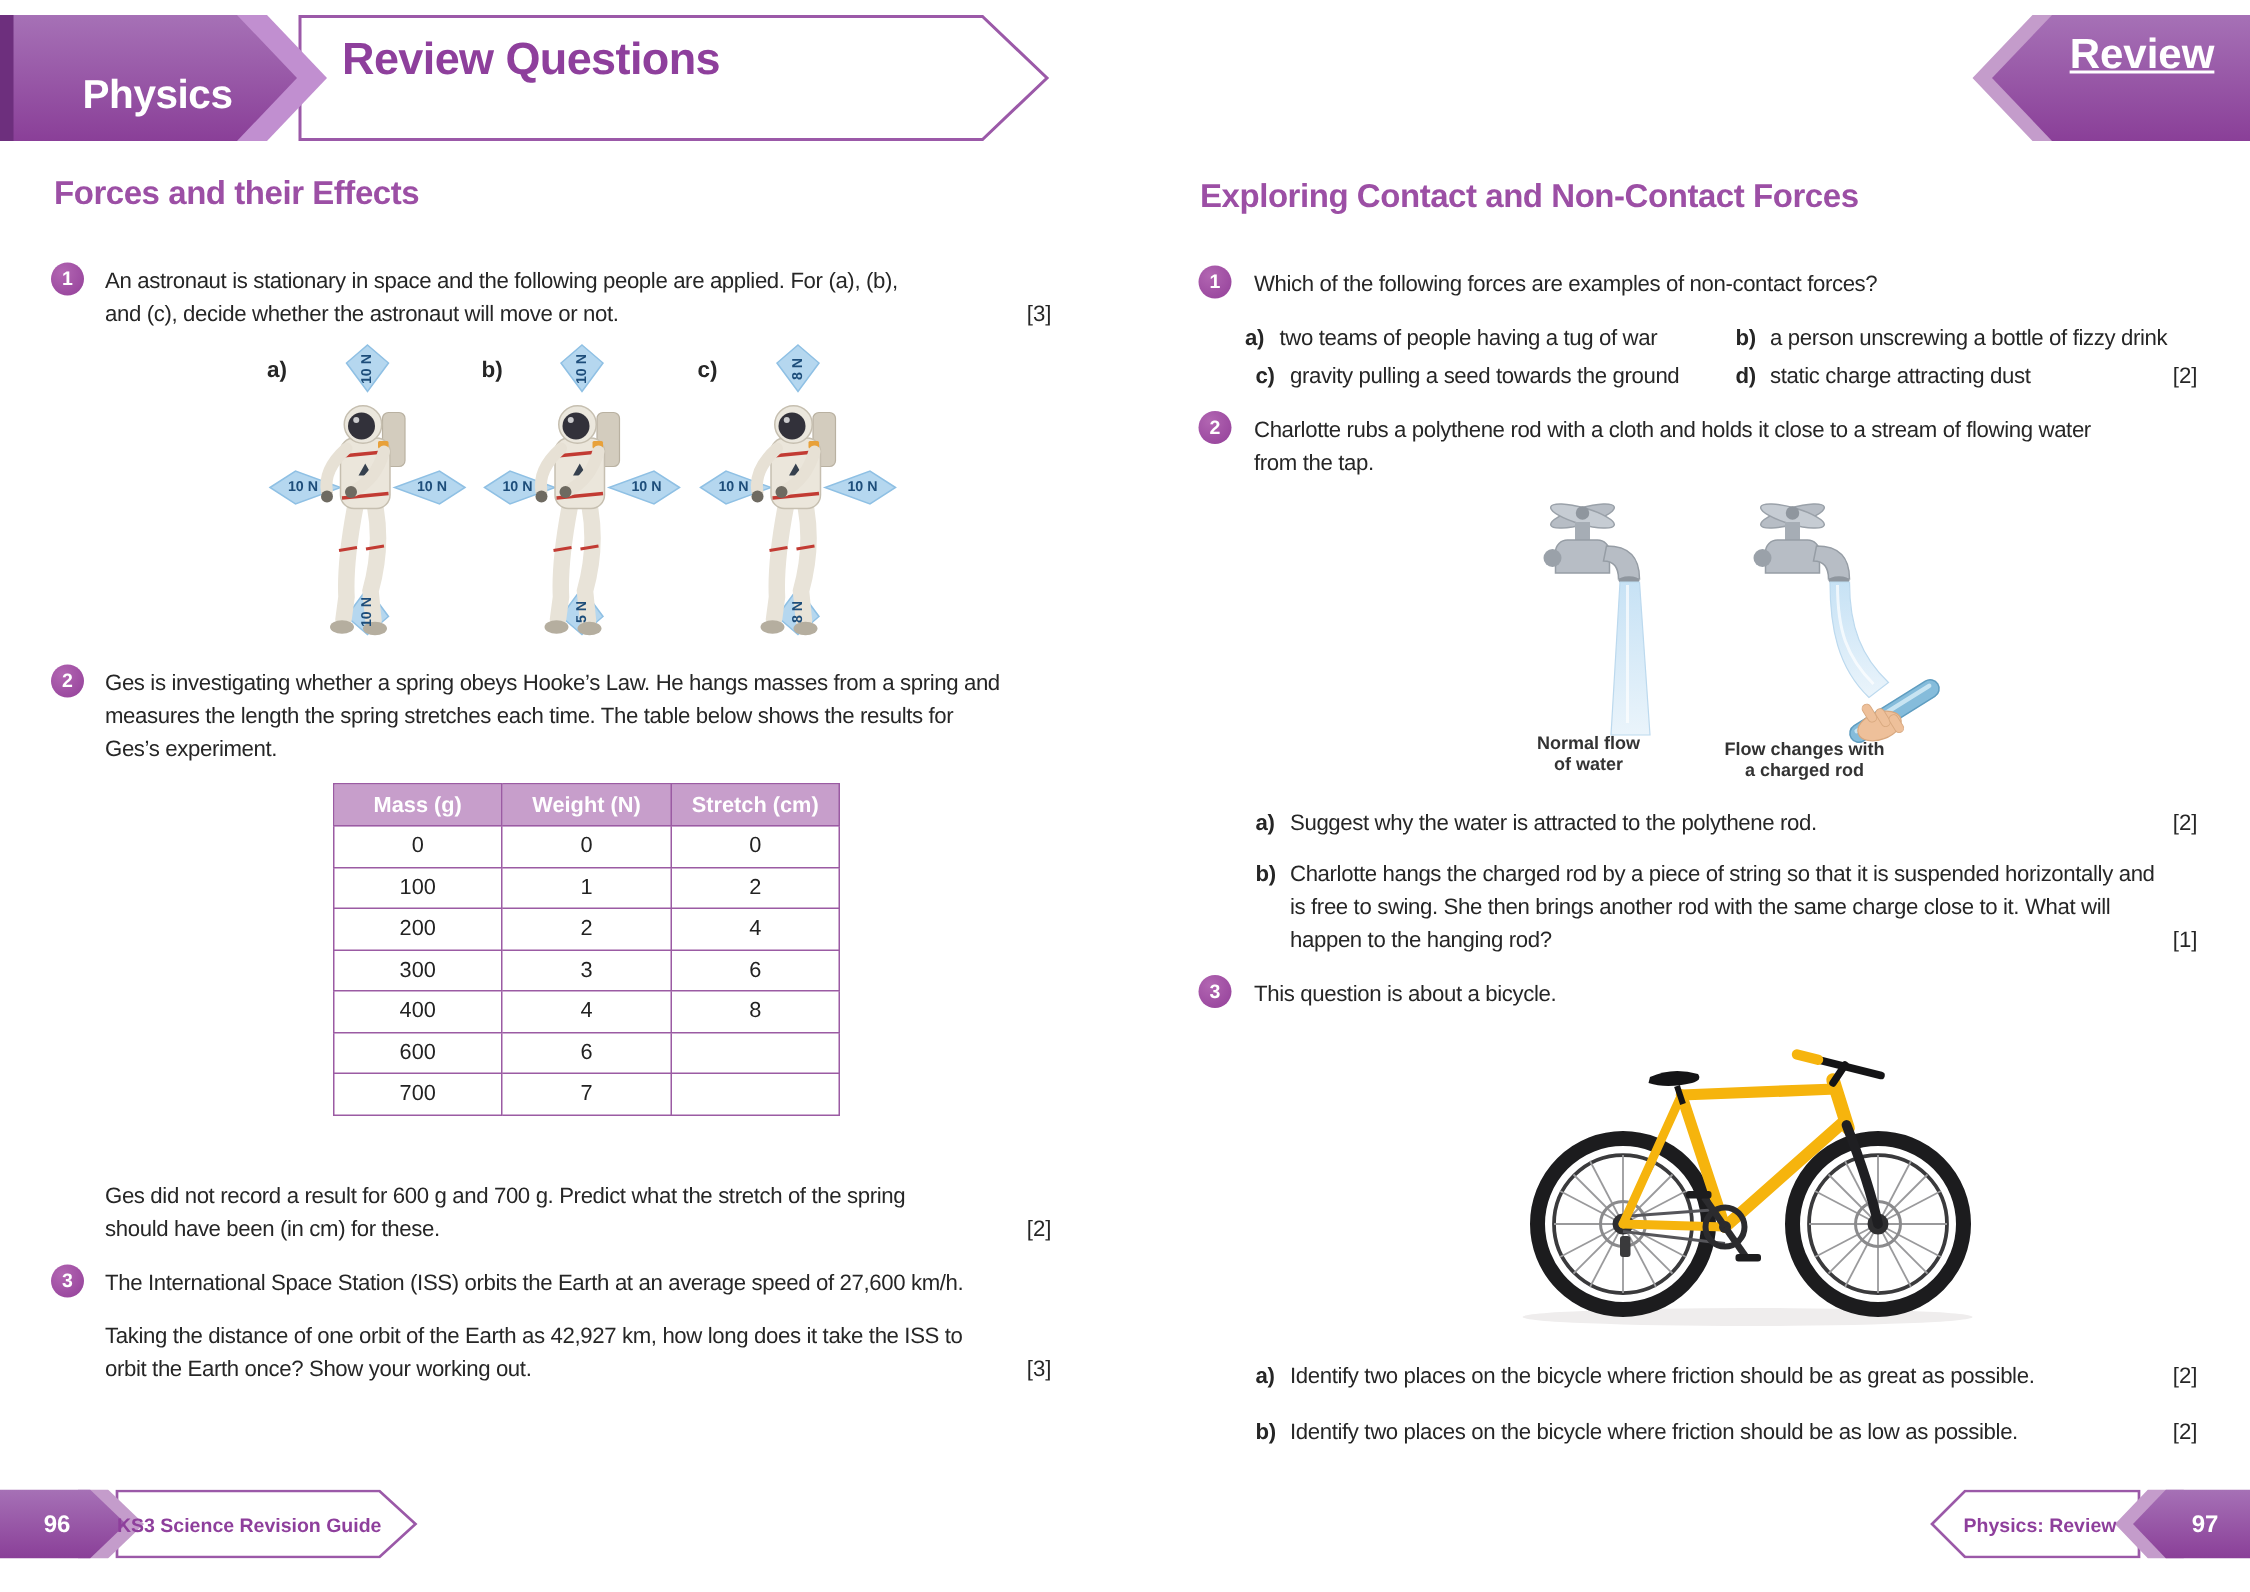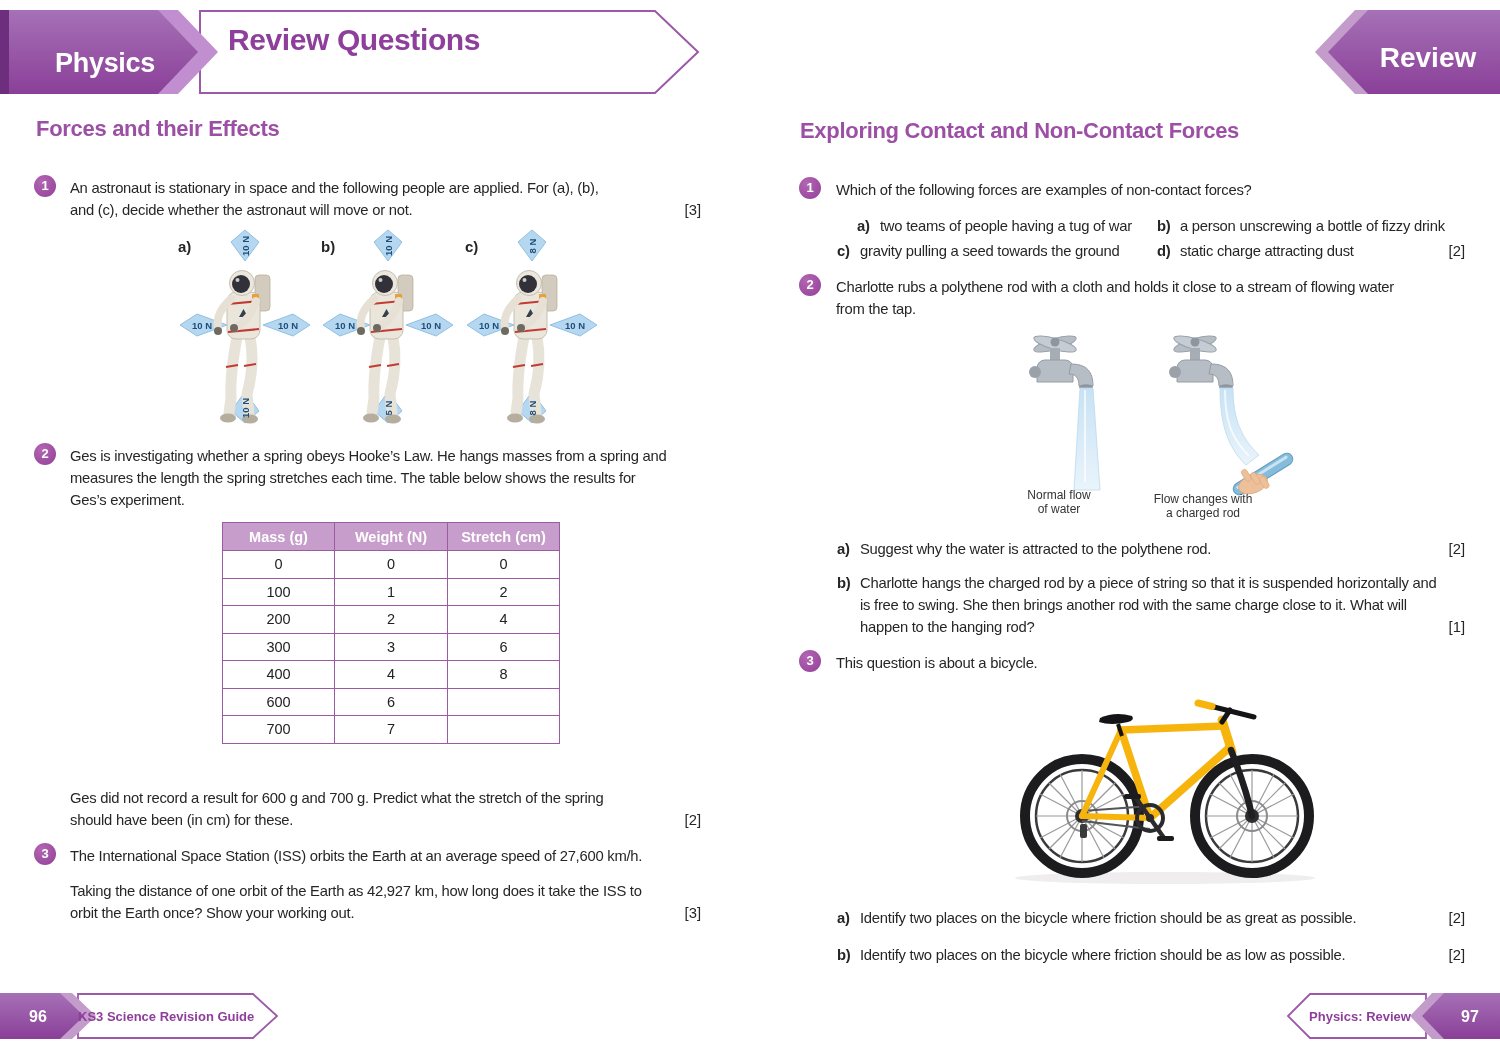--- a/index.html
+++ b/index.html
@@ -8,27 +8,27 @@
   .abs{position:absolute;}
   .t{position:absolute;font-size:14.8px;letter-spacing:-0.25px;line-height:22px;white-space:nowrap;color:#262626;}
   .marks{position:absolute;font-size:14.8px;line-height:22px;text-align:right;width:46px;color:#262626;}
   .section-heading{position:absolute;font-size:22px;font-weight:bold;letter-spacing:-0.3px;color:#9c4fa5;white-space:nowrap;}
   .qnum{position:absolute;width:22px;height:22px;border-radius:50%;
         background:radial-gradient(circle at 35% 30%, #b266b2, #933f99);
         color:#fff;font-size:13px;font-weight:bold;text-align:center;line-height:22px;}
   .hdr-text-physics{position:absolute;left:40px;top:24px;width:130px;text-align:center;
         font-size:27px;font-weight:bold;color:#fff;letter-spacing:-0.3px;margin-top:24px;}
   .hdr-text-title{position:absolute;left:228px;top:23px;font-size:30px;font-weight:bold;color:#8e3f9c;letter-spacing:-0.4px;white-space:nowrap;}
-  .hdr-text-review{position:absolute;left:1368px;top:42px;width:120px;text-align:center;
-        font-size:28px;font-weight:bold;color:#fff;}
+  .hdr-text-review{position:absolute;left:1368px;top:20px;width:120px;text-align:center;
+        font-size:28px;font-weight:bold;color:#fff;text-decoration:underline;}
   .ftr-num{position:absolute;font-size:16px;font-weight:bold;color:#fff;}
   .ftr-label{position:absolute;font-size:13px;font-weight:bold;color:#8e3f9c;white-space:nowrap;}
   .fig-label{position:absolute;font-size:15px;font-weight:bold;color:#262626;}
   .opt-label{display:inline-block;width:23px;font-weight:bold;}
-  .caption{position:absolute;font-size:12px;font-weight:normal;color:#333;text-align:center;line-height:14px;}
+  .caption{position:absolute;font-size:12px;font-weight:bold;color:#333;text-align:center;line-height:14px;}
   table.results{position:absolute;left:222px;top:522px;border-collapse:collapse;}
   table.results th{background:#c79ecb;color:#fff;font-weight:bold;font-size:14.5px;
         border:1.6px solid #9b5ba3;height:25px;}
   table.results td{border:1.6px solid #9b5ba3;font-size:14.5px;color:#222;
         text-align:center;height:24.5px;background:#fff;}
   .c0{width:109px}.c1{width:110px}.c2{width:109px}
   svg text.force{font-family:"Liberation Sans",sans-serif;font-size:9.5px;font-weight:bold;fill:#1d4d7a;}
 </style>
 </head>
 <body>
@@ -196,21 +196,21 @@
   <div class="t" style="left:70px;top:880px">Taking the distance of one orbit of the Earth as 42,927 km, how long does it take the ISS to</div>
   <div class="t" style="left:70px;top:902px">orbit the Earth once? Show your working out.</div>
   <div class="marks" style="left:655px;top:902px">[3]</div>
 </div>
 
 <div>
   <div class="section-heading" style="left:800px;top:118px">Exploring Contact and Non-Contact Forces</div>
 
   <div class="qnum" style="left:799px;top:177px">1</div>
   <div class="t" style="left:836px;top:179px">Which of the following forces are examples of non-contact forces?</div>
-  <div class="t" style="left:857px;top:215px"><span class="opt-label">a)</span><span>two teams of people having a tug of war</span></div>
+  <div class="t" style="left:830px;top:215px"><span class="opt-label">a)</span><span>two teams of people having a tug of war</span></div>
   <div class="t" style="left:1157px;top:215px"><span class="opt-label">b)</span><span>a person unscrewing a bottle of fizzy drink</span></div>
   <div class="t" style="left:837px;top:240px"><span class="opt-label">c)</span><span>gravity pulling a seed towards the ground</span></div>
   <div class="t" style="left:1157px;top:240px"><span class="opt-label">d)</span><span>static charge attracting dust</span></div>
   <div class="marks" style="left:1419px;top:240px">[2]</div>
 
   <div class="qnum" style="left:799px;top:274px">2</div>
   <div class="t" style="left:836px;top:276px">Charlotte rubs a polythene rod with a cloth and holds it close to a stream of flowing water</div>
   <div class="t" style="left:836px;top:298px">from the tap.</div>
 
   <svg class="abs" style="left:1005px;top:322px" width="120" height="175" viewBox="0 0 120 175">

